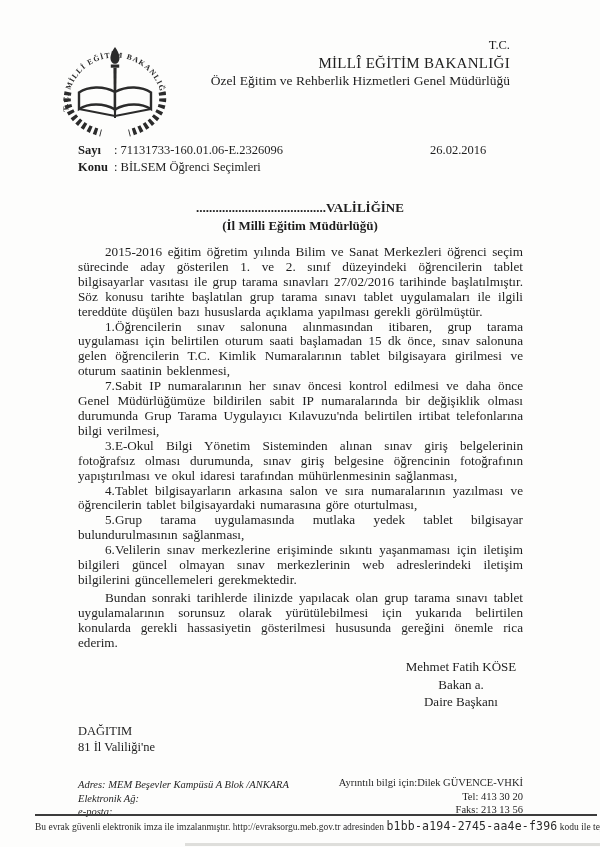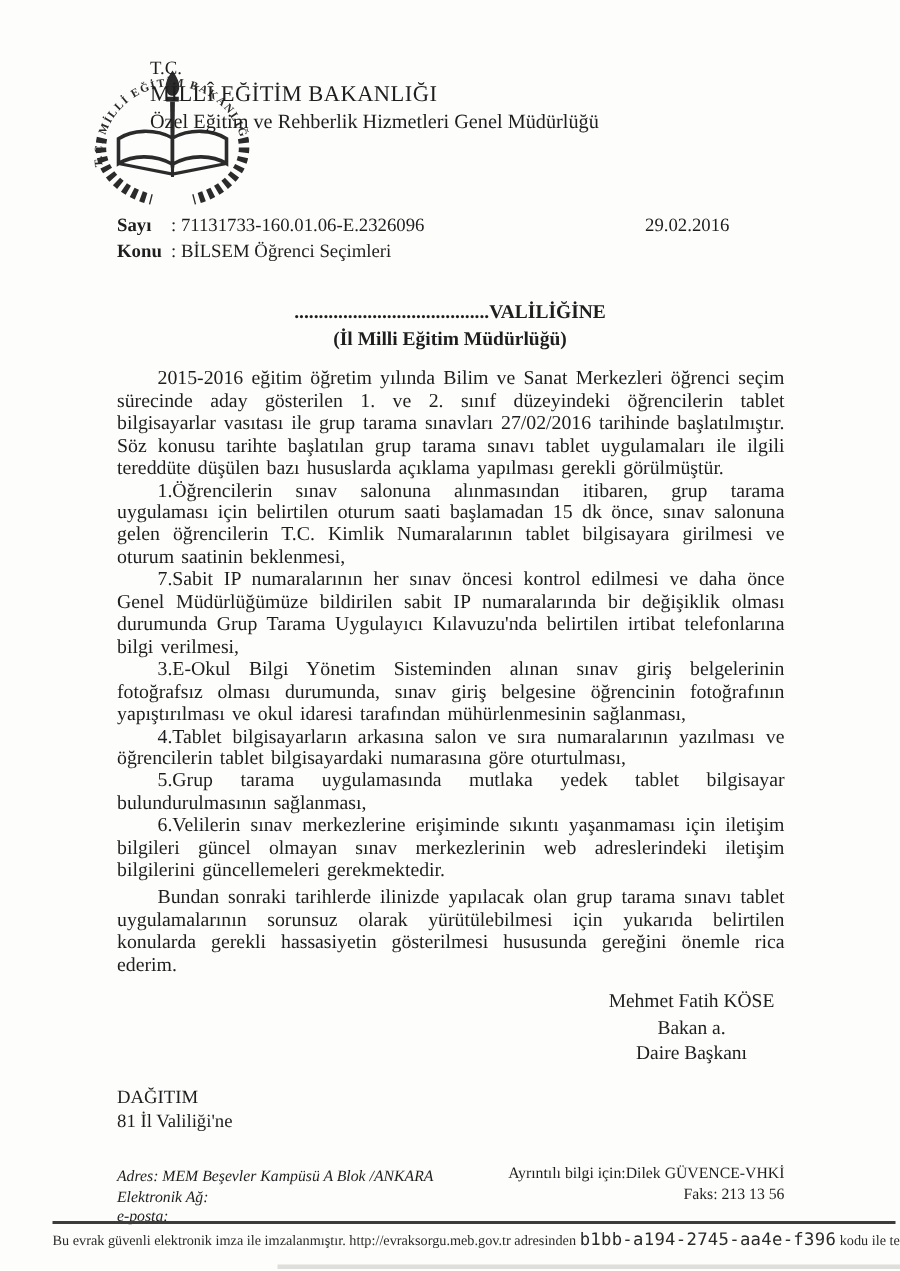--- a/index.html
+++ b/index.html
@@ -10,21 +10,21 @@
     height: 847px;
     background: #fdfdfc;
     font-family: "Liberation Serif", "DejaVu Serif", serif;
     color: #1e1e1e;
     overflow: hidden;
   }
   
   .logo { position: absolute; left: 54px; top: 32px; width: 122px; height: 106px; }
   .header-text {
     position: absolute; left: 100px; top: 36px; width: 410px;
-    text-align: left; line-height: 18px;
+    text-align: right; line-height: 18px;
   }
   .header-text .t1 { font-size: 12.5px; }
   .header-text .t2 { font-size: 15px; letter-spacing: 0.3px; }
   .header-text .t3 { font-size: 13.5px; }
   
   .meta { position: absolute; left: 78px; top: 142px; font-size: 12.5px; line-height: 16.5px; }
   .meta .lbl { font-weight: bold; display: inline-block; width: 36px; }
   .date { position: absolute; left: 430px; top: 143px; font-size: 12.5px; }
   
   .addressee {
@@ -90,21 +90,21 @@
   </div>
 
   <div class="meta">
     <div>
       <span class="lbl">Sayı</span><span>: 71131733-160.01.06-E.2326096</span>
     </div>
     <div>
       <span class="lbl">Konu</span><span>: BİLSEM Öğrenci Seçimleri</span>
     </div>
   </div>
-  <div class="date">29.02.2016</div>
+  <div class="date">26.02.2016</div>
 
   <div class="addressee">
     <div>........................................VALİLİĞİNE</div>
     <div>(İl Milli Eğitim Müdürlüğü)</div>
   </div>
 
   <div class="body">
     <p>2015-2016 eğitim öğretim yılında Bilim ve Sanat Merkezleri öğrenci seçim sürecinde aday gösterilen 1. ve 2. sınıf düzeyindeki öğrencilerin tablet bilgisayarlar vasıtası ile grup tarama sınavları 27/02/2016 tarihinde başlatılmıştır. Söz konusu tarihte başlatılan grup tarama sınavı tablet uygulamaları ile ilgili tereddüte düşülen bazı hususlarda açıklama yapılması gerekli görülmüştür.</p>
     <p>1.Öğrencilerin sınav salonuna alınmasından itibaren, grup tarama uygulaması için belirtilen oturum saati başlamadan 15 dk önce, sınav salonuna gelen öğrencilerin T.C. Kimlik Numaralarının tablet bilgisayara girilmesi ve oturum saatinin beklenmesi,</p>
     <p>7.Sabit IP numaralarının her sınav öncesi kontrol edilmesi ve daha önce Genel Müdürlüğümüze bildirilen sabit IP numaralarında bir değişiklik olması durumunda Grup Tarama Uygulayıcı Kılavuzu'nda belirtilen irtibat telefonlarına bilgi verilmesi,</p>
@@ -126,20 +126,21 @@
     <div>81 İl Valiliği'ne</div>
   </div>
 
   <div class="footer-left">
     <div>Adres: MEM Beşevler Kampüsü  A Blok /ANKARA</div>
     <div>Elektronik Ağ:</div>
     <div>e-posta:</div>
   </div>
   <div class="footer-right">
     <div>Ayrıntılı bilgi için:Dilek GÜVENCE-VHKİ</div>
+    <div>Tel: 413 30 20</div>
     <div>Faks:  213 13 56</div>
   </div>
 
   <div class="rule"></div>
 
   <div class="verify">
     <span>Bu evrak güvenli elektronik imza ile imzalanmıştır. http://evraksorgu.meb.gov.tr adresinden </span><span class="code">b1bb-a194-2745-aa4e-f396</span><span> kodu ile teyit edilebilir.</span>
   </div>
 
   <div class="scan-band"></div>

